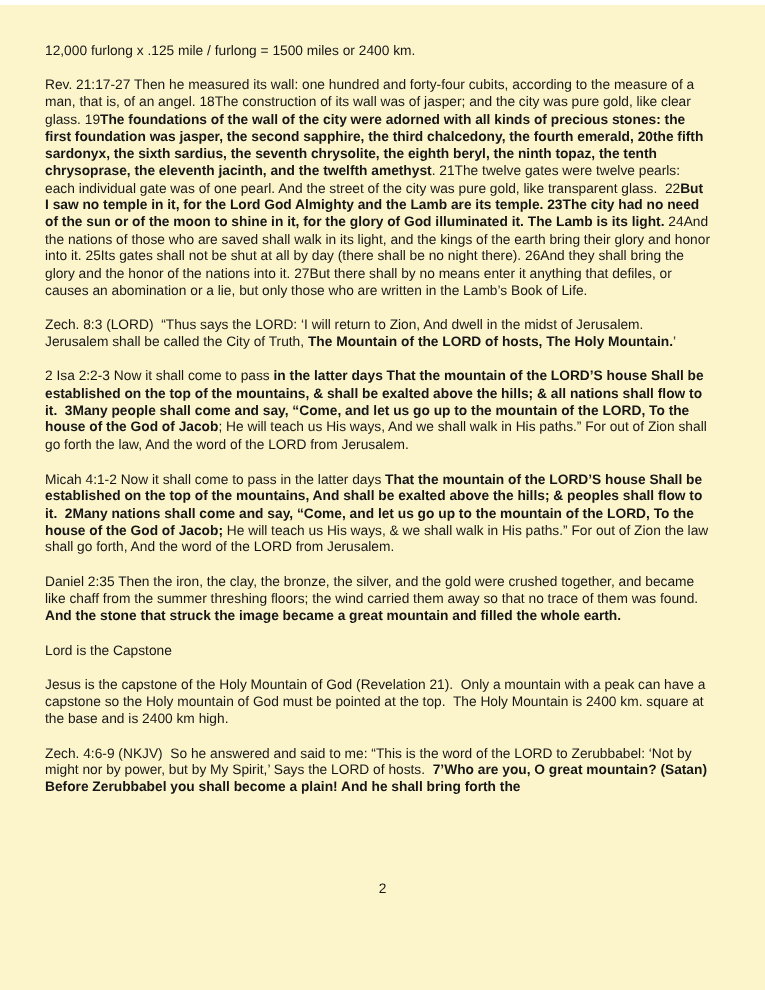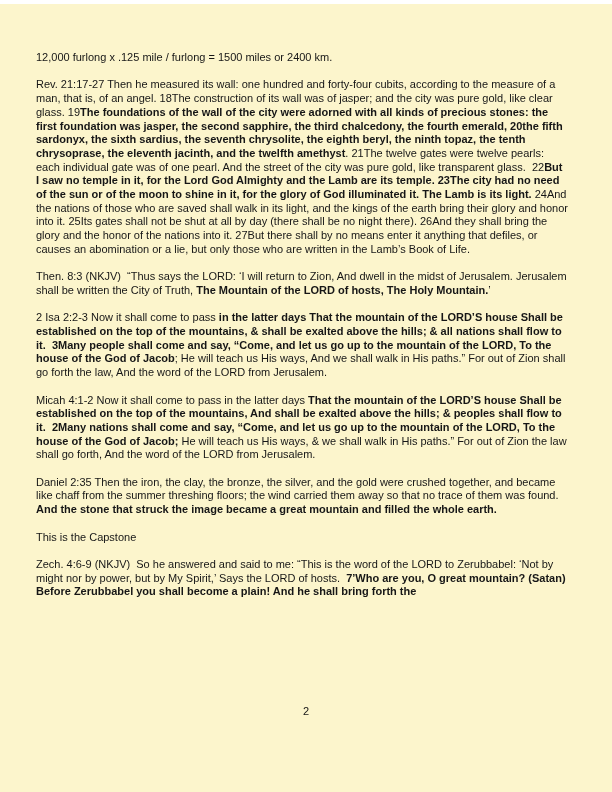--- a/index.html
+++ b/index.html
@@ -18,21 +18,20 @@
   .top-strip {
     position: absolute;
     top: 0; left: 0; right: 0;
     height: 4px;
     background: #ffffff;
   }
   .content {
     position: absolute;
     top: 0; left: 0; right: 0;
     padding: 35px 44px 0 36px;
-    margin-top: 16px;
   }
   .para {
     margin: 0 0 13.7px 0;
     white-space: pre-wrap;
     text-align: left;
   }
   .run.regular { font-weight: normal; font-style: normal; }
   .run.bold { font-weight: normal; font-style: normal; }
   .run.bolditalic { font-weight: bold; }
   .page-number {
@@ -46,22 +45,23 @@
 </style>
 </head>
 <body>
 
 <div class="page" style="background: rgb(252, 245, 204); color: rgb(22, 22, 22);">
   <div class="top-strip"></div>
   <div class="content">
     <div>
         <p class="para"><span class="run regular">12,000 furlong x .125 mile / furlong = 1500 miles or 2400 km.</span></p>
         <p class="para"><span class="run bold">Rev. 21:17-27 </span><span class="run regular">Then he measured its wall: one hundred and forty-four cubits, according to the measure of a man, that is, of an angel. 18The construction of its wall was of jasper; and the city was pure gold, like clear glass. 19</span><span class="run bolditalic">The foundations of the wall of the city were adorned with all kinds of precious stones: the first foundation was jasper, the second sapphire, the third chalcedony, the fourth emerald, 20the fifth sardonyx, the sixth sardius, the seventh chrysolite, the eighth beryl, the ninth topaz, the tenth chrysoprase, the eleventh jacinth, and the twelfth amethyst</span><span class="run regular">. 21The twelve gates were twelve pearls: each individual gate was of one pearl. And the street of the city was pure gold, like transparent glass.  22</span><span class="run bolditalic">But I saw no temple in it, for the Lord God Almighty and the Lamb are its temple. 23The city had no need of the sun or of the moon to shine in it, for the glory of God illuminated it. The Lamb is its light. </span><span class="run regular">24And the nations of those who are saved shall walk in its light, and the kings of the earth bring their glory and honor into it. 25Its gates shall not be shut at all by day (there shall be no night there). 26And they shall bring the glory and the honor of the nations into it. 27But there shall by no means enter it anything that defiles, or causes an abomination or a lie, but only those who are written in the Lamb’s Book of Life.</span></p>
-        <p class="para"><span class="run bold">Then. 8:3 (NKJV)  </span><span class="run regular">“Thus says the LORD: ‘I will return to Zion, And dwell in the midst of Jerusalem. Jerusalem shall be written the City of Truth, </span><span class="run bolditalic">The Mountain of the LORD of hosts, The Holy Mountain.</span><span class="run regular">’</span></p>
+        <p class="para"><span class="run bold">Zech. 8:3 (LORD)  </span><span class="run regular">“Thus says the LORD: ‘I will return to Zion, And dwell in the midst of Jerusalem. Jerusalem shall be called the City of Truth, </span><span class="run bolditalic">The Mountain of the LORD of hosts, The Holy Mountain.</span><span class="run regular">’</span></p>
         <p class="para"><span class="run bold">2 Isa 2:2-3 </span><span class="run regular">Now it shall come to pass </span><span class="run bolditalic">in the latter days That the mountain of the LORD’S house Shall be established on the top of the mountains, &amp; shall be exalted above the hills; &amp; all nations shall flow to it.  3Many people shall come and say, “Come, and let us go up to the mountain of the LORD, To the house of the God of Jacob</span><span class="run regular">; He will teach us His ways, And we shall walk in His paths.” For out of Zion shall go forth the law, And the word of the LORD from Jerusalem.</span></p>
         <p class="para"><span class="run bold">Micah 4:1-2 </span><span class="run regular">Now it shall come to pass in the latter days </span><span class="run bolditalic">That the mountain of the LORD’S house Shall be established on the top of the mountains, And shall be exalted above the hills; &amp; peoples shall flow to it.  2Many nations shall come and say, “Come, and let us go up to the mountain of the LORD, To the house of the God of Jacob;</span><span class="run regular"> He will teach us His ways, &amp; we shall walk in His paths.” For out of Zion the law shall go forth, And the word of the LORD from Jerusalem.</span></p>
         <p class="para"><span class="run bold">Daniel 2:35 </span><span class="run regular">Then the iron, the clay, the bronze, the silver, and the gold were crushed together, and became like chaff from the summer threshing floors; the wind carried them away so that no trace of them was found. </span><span class="run bolditalic">And the stone that struck the image became a great mountain and filled the whole earth.</span></p>
-        <p class="para"><span class="run bold">This is the Capstone</span></p>
+        <p class="para"><span class="run bold">Lord is the Capstone</span></p>
+        <p class="para"><span class="run regular">Jesus is the capstone of the Holy Mountain of God (Revelation 21).  Only a mountain with a peak can have a capstone so the Holy mountain of God must be pointed at the top.  The Holy Mountain is 2400 km. square at the base and is 2400 km high.</span></p>
         <p class="para"><span class="run bold">Zech. 4:6-9 (NKJV)  </span><span class="run regular">So he answered and said to me: “This is the word of the LORD to Zerubbabel: ‘Not by might nor by power, but by My Spirit,’ Says the LORD of hosts.  </span><span class="run bolditalic">7’Who are you, O great mountain? (Satan) Before Zerubbabel you shall become a plain! And he shall bring forth the</span></p>
       </div>
   </div>
   <div class="page-number">2</div>
 </div>
 
 </body></html>

